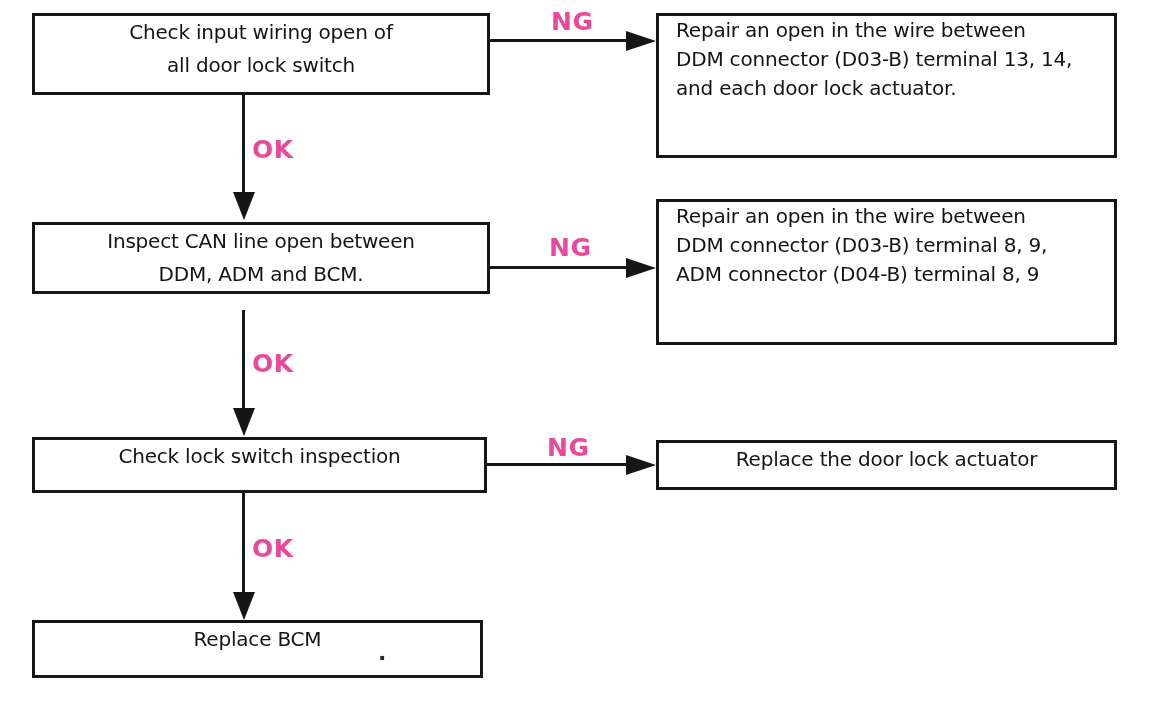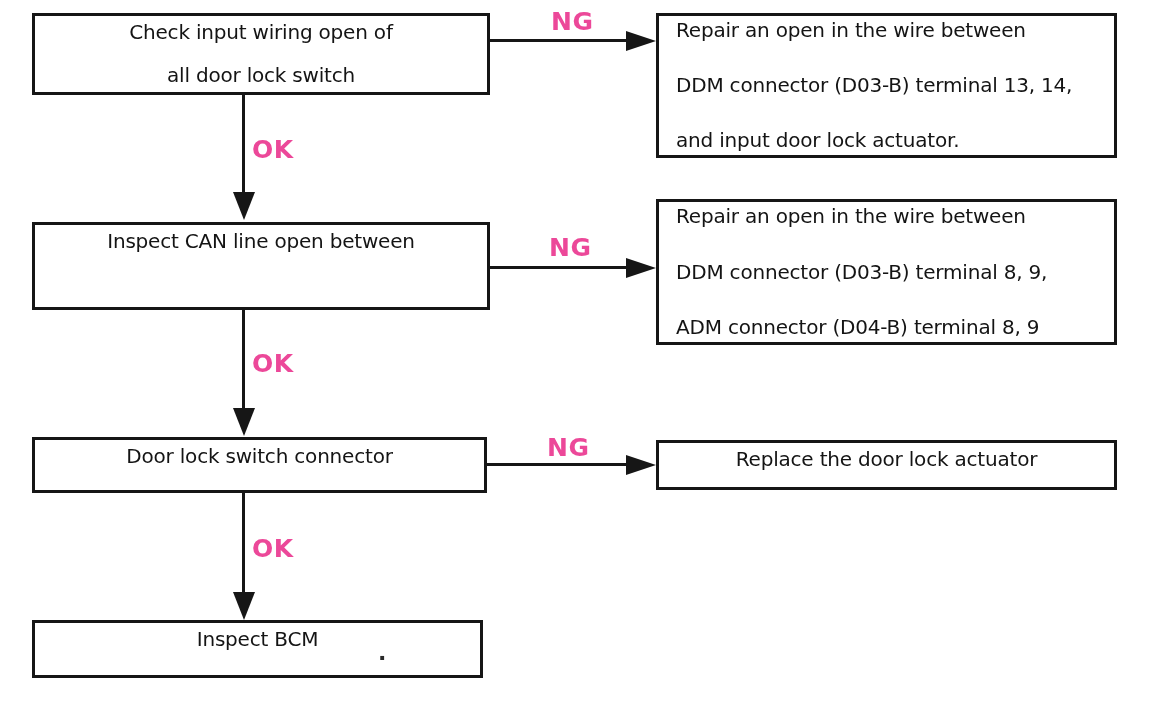--- a/index.html
+++ b/index.html
@@ -15,37 +15,37 @@
     color: #141414;
     font-family: "DejaVu Sans", "Liberation Sans", sans-serif;
     overflow: hidden;
   }
   .box {
     position: absolute;
     border: 3px solid #161616;
     box-sizing: border-box;
     display: flex;
     flex-direction: column;
-    justify-content: space-between;
+    justify-content: flex-start;
     background: #ffffff;
   }
   .box.center { align-items: center; text-align: center; }
   .box.left   { align-items: flex-start; text-align: left; padding-left: 17px; padding-right: 3px; }
   .ln {
     font-size: 20px;
     line-height: 29px;
     letter-spacing: -0.2px;
     white-space: nowrap;
   }
   .box.center .ln { line-height: 33px; }
 
   
   #b1 { left: 32px;  top: 13px;  width: 458px; height: 82px;  }
   #b2 { left: 656px; top: 13px;  width: 461px; height: 145px; }
-  #b3 { left: 32px;  top: 222px; width: 458px; height: 88px;  }
+  #b3 { left: 32px;  top: 222px; width: 458px; height: 72px;  }
   #b4 { left: 656px; top: 199px; width: 461px; height: 146px; }
   #b5 { left: 32px;  top: 437px; width: 455px; height: 56px;  }
   #b6 { left: 656px; top: 440px; width: 461px; height: 50px;  }
   #b7 { left: 32px;  top: 620px; width: 451px; height: 58px;  }
 
   
   .h-arrow {
     position: absolute;
     height: 3px;
     background: #161616;
@@ -121,55 +121,56 @@
     <div class="ln">Check input wiring open of</div>
     <div class="ln">all door lock switch</div>
   </div>
 
   <div id="ha1" class="h-arrow"></div>
   <div id="lng1" class="edge-label">NG</div>
 
   <div id="b2" class="box left">
     <div class="ln">Repair an open in the wire between</div>
     <div class="ln">DDM connector (D03-B) terminal 13, 14,</div>
-    <div class="ln">and input door lock actuator.</div>
+    <div class="ln">and each door lock actuator.</div>
   </div>
 
   <div id="va1" class="v-arrow"></div>
   <div id="lok1" class="edge-label">OK</div>
 
   <div id="b3" class="box center">
     <div class="ln">Inspect CAN line open between</div>
+    <div class="ln">DDM, ADM and BCM.</div>
   </div>
 
   <div id="ha2" class="h-arrow"></div>
   <div id="lng2" class="edge-label">NG</div>
 
   <div id="b4" class="box left">
     <div class="ln">Repair an open in the wire between</div>
     <div class="ln">DDM connector (D03-B) terminal 8, 9,</div>
     <div class="ln">ADM connector (D04-B) terminal 8, 9</div>
   </div>
 
   <div id="va2" class="v-arrow"></div>
   <div id="lok2" class="edge-label">OK</div>
 
   <div id="b5" class="box center">
-    <div class="ln">Door lock switch connector</div>
+    <div class="ln">Check lock switch inspection</div>
   </div>
 
   <div id="ha3" class="h-arrow"></div>
   <div id="lng3" class="edge-label">NG</div>
 
   <div id="b6" class="box center">
     <div class="ln">Replace the door lock actuator</div>
   </div>
 
   <div id="va3" class="v-arrow"></div>
   <div id="lok3" class="edge-label">OK</div>
 
   <div id="b7" class="box center">
-    <div class="ln">Inspect BCM</div>
+    <div class="ln">Replace BCM</div>
   </div>
 
   <div class="artifact-dot">.</div>
 
 </div>
 
 </body></html>

